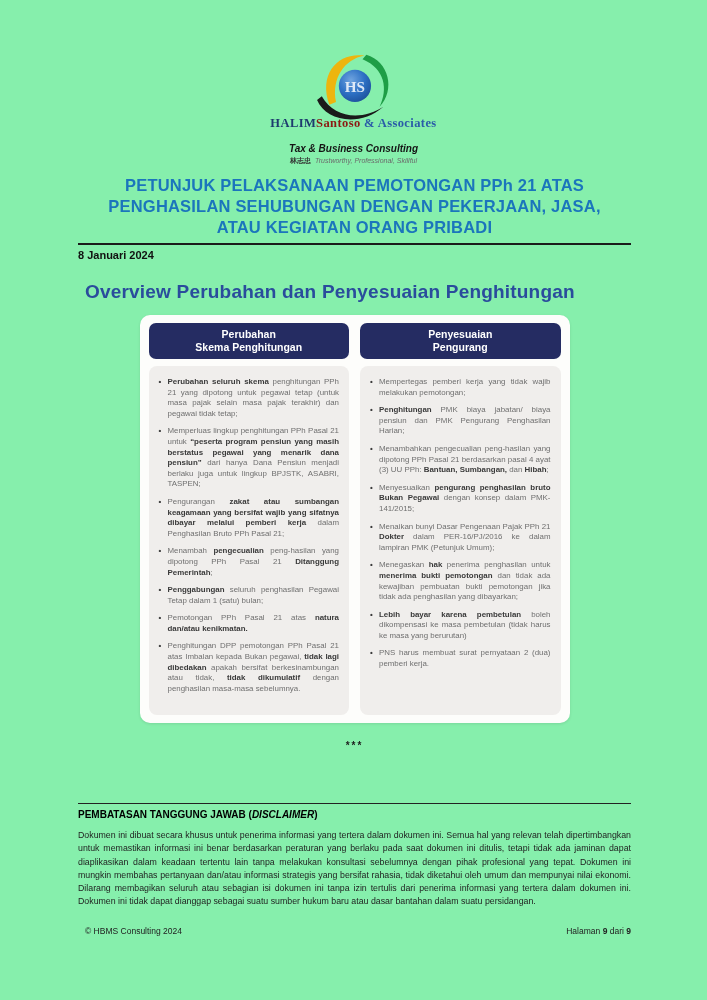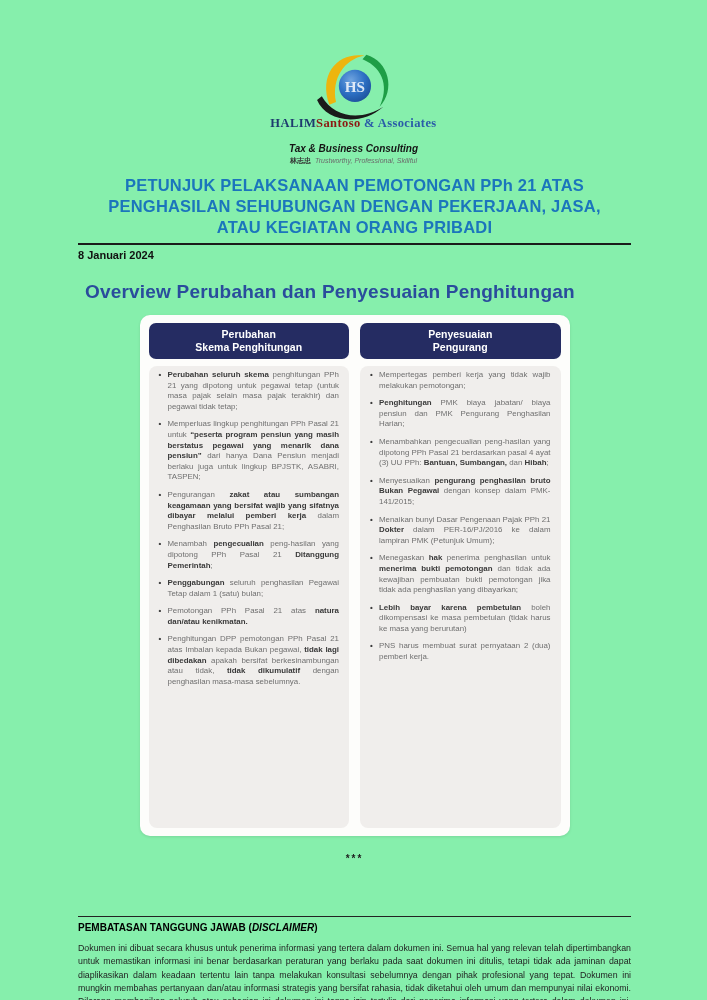--- a/index.html
+++ b/index.html
@@ -20,30 +20,30 @@
   .logo-motto .cjk { color:#333; font-style:normal; font-weight:bold; margin-right:4px; }
   .logo-motto .motto { font-style:italic; }
   
   .content { padding:0 76px 0 78px; }
   .doc-title { margin-top:9px; text-align:center; color:#1B75BC; font-weight:bold; font-size:16.5px; line-height:21px; letter-spacing:.2px; }
   .rule1 { border-bottom:2px solid #1b1b1b; margin-top:5px; }
   .date-line { text-align:left; font-weight:bold; font-size:11px; color:#111; margin-top:4px; }
   
   .overview-heading { margin:20px 0 0 7px; font-size:19px; font-weight:bold; color:#2A4C9C; letter-spacing:.2px; }
   .card-wrap {
-    width:430px; height:521px; margin:12px auto 0; background:#FDFDFB;
+    width:430px; height:408px; margin:12px auto 0; background:#FDFDFB;
     border-radius:10px; box-shadow:0 1px 3px rgba(0,0,0,.10);
     padding:8px 9px; display:flex; gap:11px;
   }
   .col { flex:1; display:flex; flex-direction:column; gap:7px; min-width:0; }
   .col-header {
     background:#252C62; border-radius:7px; color:#fff; font-weight:bold;
     font-size:10.5px; line-height:13px; text-align:center; padding:5px 4px;
   }
-  .col-body { background:#F0EEEC; border-radius:8px; flex:1; padding:4px 10px 10px 10px; }
+  .col-body { background:#F0EEEC; border-radius:8px; flex:1; padding:11px 10px 10px 10px; }
   .col-body ul { list-style:none; }
   .col-body li {
     position:relative; padding-left:9px; margin-bottom:7px;
     font-size:7.9px; line-height:10.6px; color:#6F6F6F; text-align:justify;
   }
   .col-body li::before { content:"\2022"; position:absolute; left:0; top:0; color:#3A3A3A; font-weight:bold; }
   .col-body .b { font-weight:bold; color:#3A3A3A; }
   
   .source-line { text-align:center; font-size:10.5px; color:#1c1c1c; margin-top:13px; }
   .source-line em { font-style:italic; }

